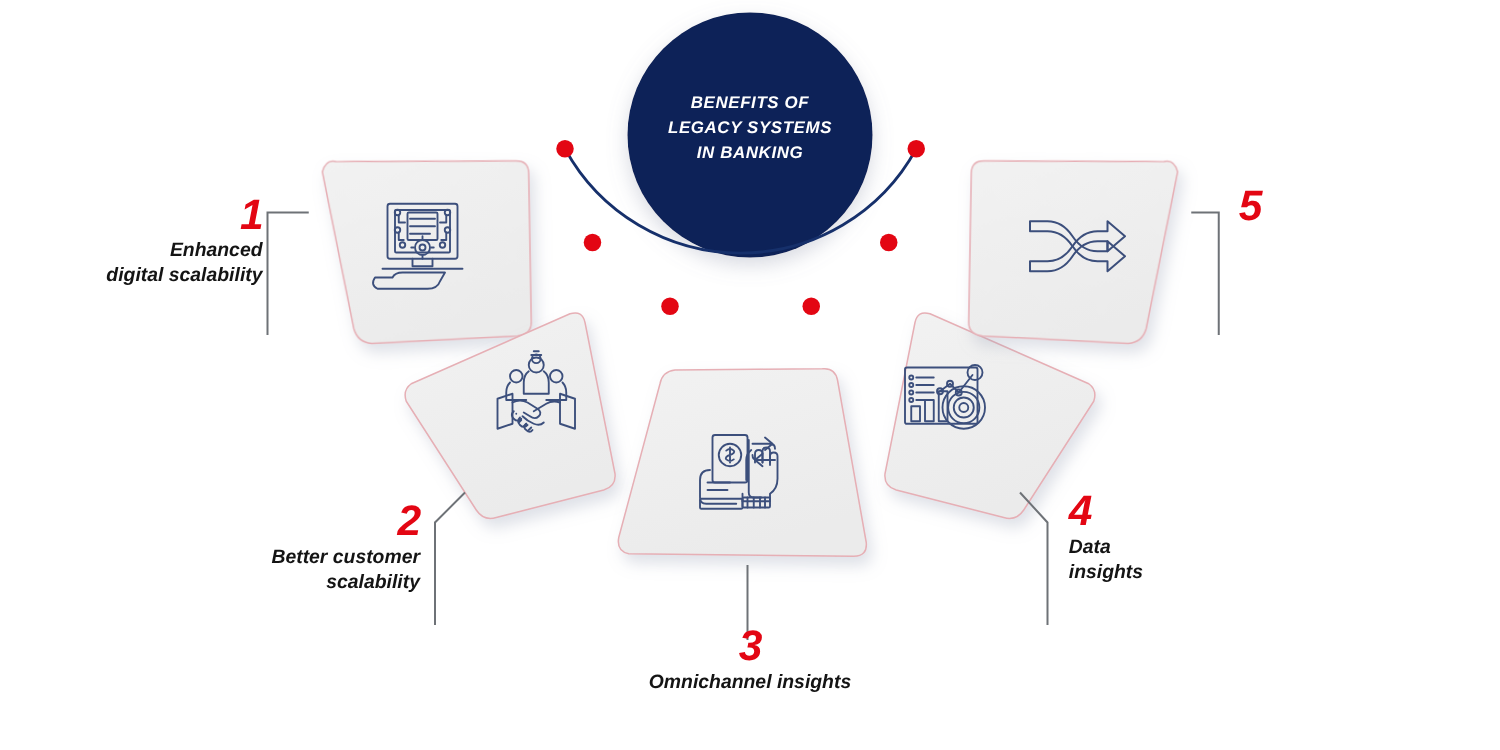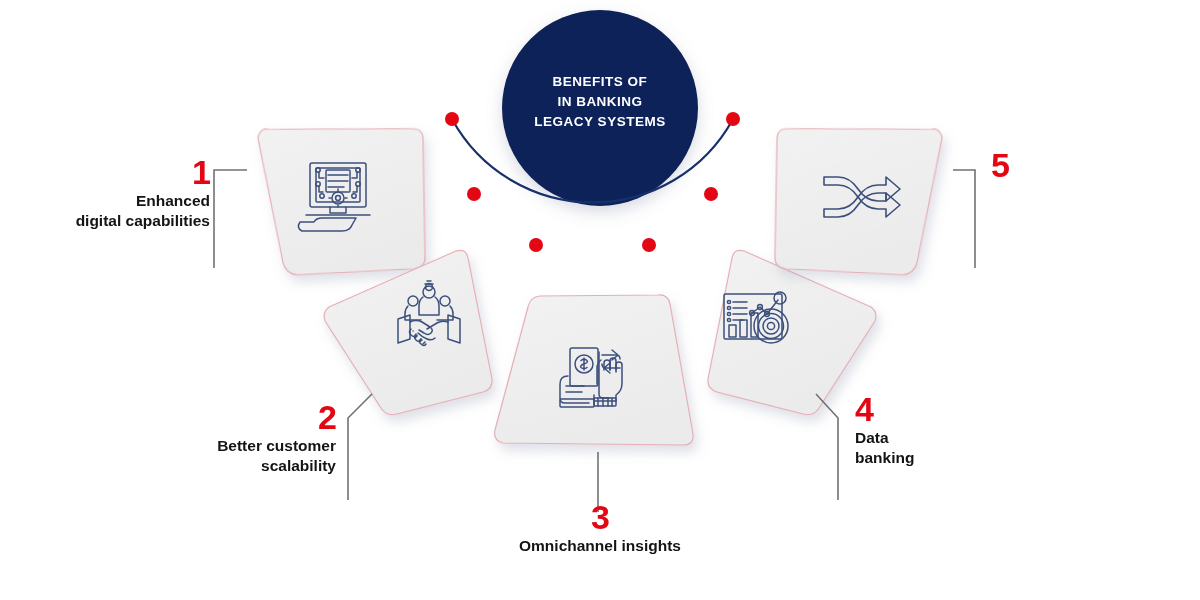--- a/index.html
+++ b/index.html
@@ -6,20 +6,21 @@
   html, body {
     width: 1200px; height: 600px;
     background: #ffffff;
     font-family: "Liberation Sans", sans-serif;
     overflow: hidden;
   }
   #infographic {
     position: relative;
     width: 976px; height: 600px;
     background: #ffffff;
+    font-style: italic;
   }
   #stage-svg {
     position: absolute; left: 0; top: 0;
     width: 1200px; height: 600px;
   }
 
   
   .hub-title {
     position: absolute;
     left: 509px; top: 72px;
@@ -217,44 +218,44 @@
 
     <path d="M 247,170 L 214,170 L 214,268" fill="none" stroke="#6E7277" stroke-width="1.6"></path>
     <path d="M 372,394 L 348,418 L 348,500" fill="none" stroke="#6E7277" stroke-width="1.6"></path>
     <path d="M 598,452 L 598,512" fill="none" stroke="#6E7277" stroke-width="1.6"></path>
     <path d="M 816,394 L 838,418 L 838,500" fill="none" stroke="#6E7277" stroke-width="1.6"></path>
     <path d="M 953,170 L 975,170 L 975,268" fill="none" stroke="#6E7277" stroke-width="1.6"></path>
   </svg>
 
   <div class="hub-title">
     <span>BENEFITS OF</span>
+    <span>LEGACY SYSTEMS</span>
     <span>IN BANKING</span>
-    <span>LEGACY SYSTEMS</span>
   </div>
 
   <div class="label-block" id="label-1">
     <div class="label-num">1</div>
     <div class="label-text">Enhanced
-digital capabilities</div>
+digital scalability</div>
   </div>
 
   <div class="label-block" id="label-2">
     <div class="label-num">2</div>
     <div class="label-text">Better customer
 scalability</div>
   </div>
 
   <div class="label-block" id="label-3">
     <div class="label-num">3</div>
     <div class="label-text">Omnichannel insights</div>
   </div>
 
   <div class="label-block" id="label-4">
     <div class="label-num">4</div>
     <div class="label-text">Data
-banking</div>
+insights</div>
   </div>
 
   <div class="label-block" id="label-5">
     <div class="label-num">5</div>
   </div>
 
 </div>
 
 </body></html>

